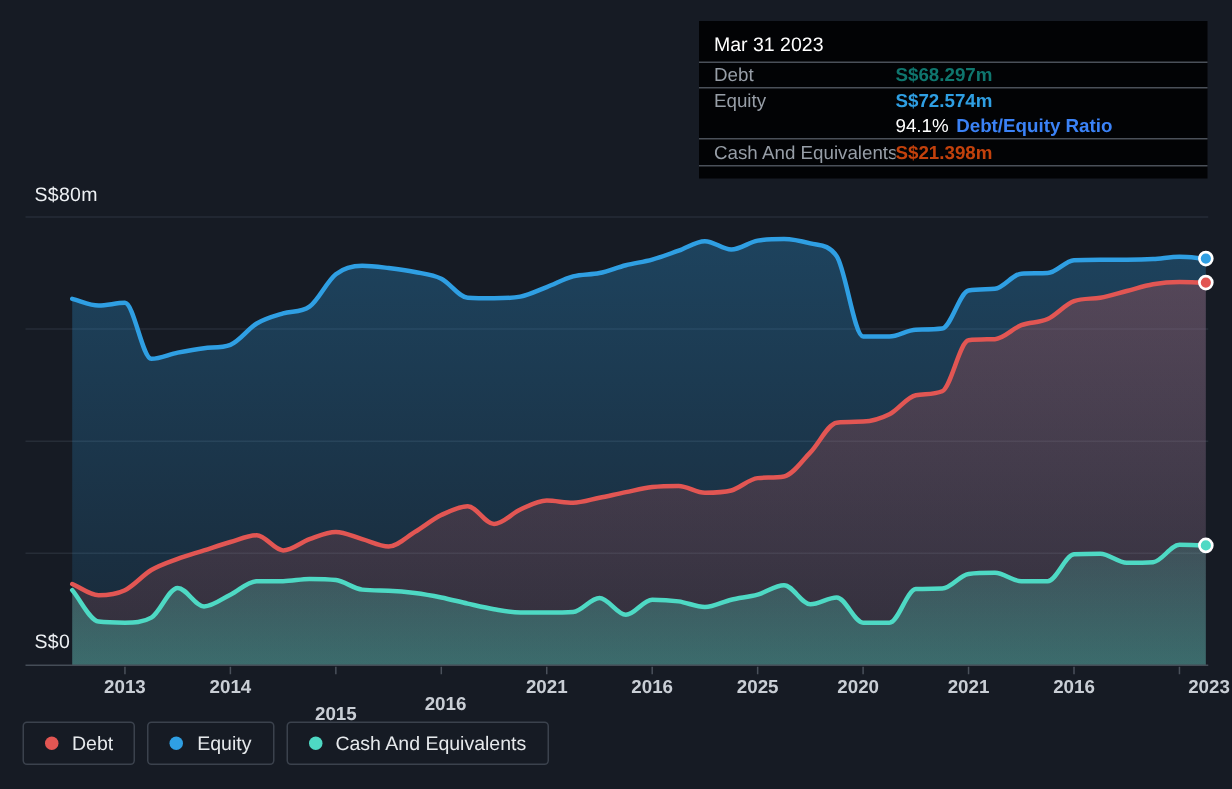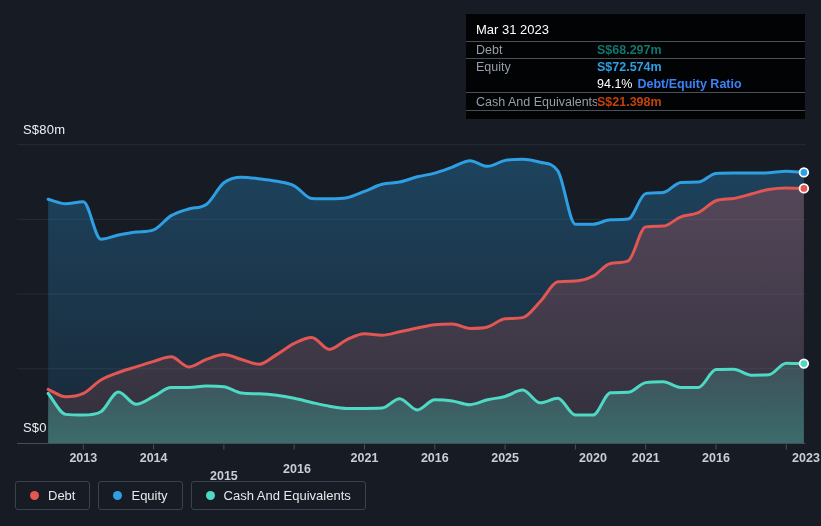--- a/index.html
+++ b/index.html
@@ -92,21 +92,21 @@
   <div class="y-axis-label" id="ylabel-bottom">S$0</div>
 
   <div id="xlabels">
       <div class="xlabel" style="left: 83.3px;">2013</div>
       <div class="xlabel" style="left: 153.6px;">2014</div>
       <div class="xlabel" style="left: 223.9px; margin-top: 18px;">2015</div>
       <div class="xlabel" style="left: 297px; margin-top: 11px;">2016</div>
       <div class="xlabel" style="left: 364.5px;">2021</div>
       <div class="xlabel" style="left: 434.8px;">2016</div>
       <div class="xlabel" style="left: 505.1px;">2025</div>
-      <div class="xlabel" style="left: 593px;">2020</div>
+      <div class="xlabel" style="left: 563px; text-align: right;">2020</div>
       <div class="xlabel" style="left: 645.7px;">2021</div>
       <div class="xlabel" style="left: 716px;">2016</div>
       <div class="xlabel" style="left: 806px;">2023</div>
     </div>
 
   <div class="tooltip">
     <div class="tt-title">Mar 31 2023</div>
     <div class="tt-row bordered">
       <span class="tt-lab">Debt</span>
       <span class="tt-val" id="tt-debt-val" style="color: #0f766e;">S$68.297m</span>

